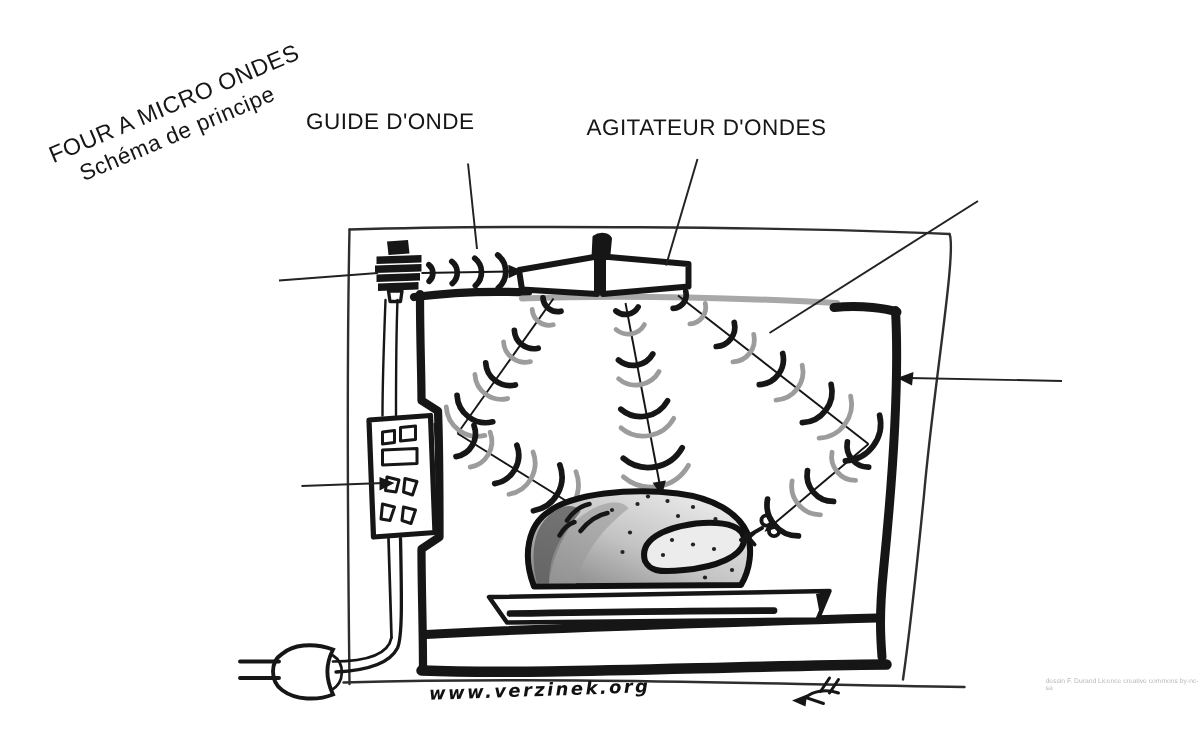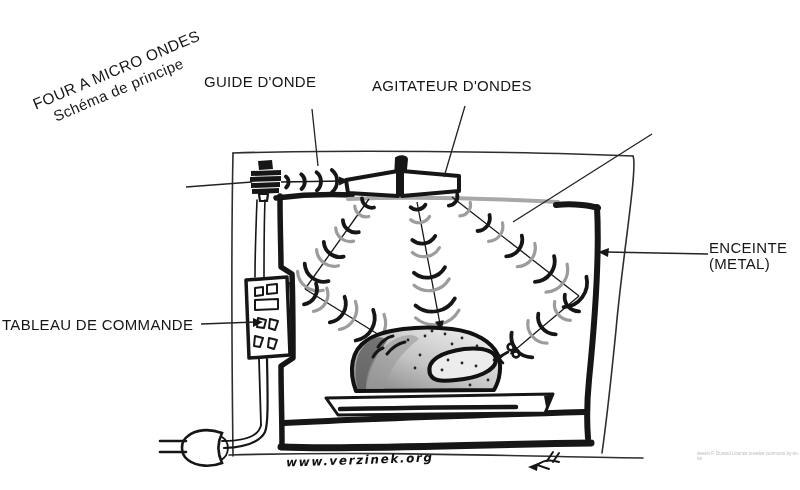--- a/index.html
+++ b/index.html
@@ -187,22 +187,17 @@
       <path d="M559,462 C550,459 542,461 537,465 L549,469"></path>
       <path d="M528,467 L538,463 L537,471 Z" fill="#161616" stroke="none"></path>
     </g>
   </svg>
 
   <div class="title">
     <div class="t1">FOUR A MICRO ONDES</div>
     <div class="t2">Schéma de principe</div>
   </div>
   <div class="lbl" style="left:204px;top:74px">GUIDE D'ONDE</div>
-  <div class="lbl" style="left:372px;top:78px">AGITATEUR D'ONDES</div>
-  <div class="lbl enc" style="left:709px;top:240px">
-    <div>ENCEINTE</div>
-    <div>(METAL)</div>
-  </div>
-  <div class="lbl" style="left:2px;top:317px">TABLEAU DE COMMANDE</div>
+  <div class="lbl" style="left:391px;top:78px">AGITATEUR D'ONDES</div>
 
   <div class="site">www.verzinek.org</div>
   <div class="credit">dessin F. Durand Licence creative commons by-nc-sa</div>
 </div>
 
 </body></html>

